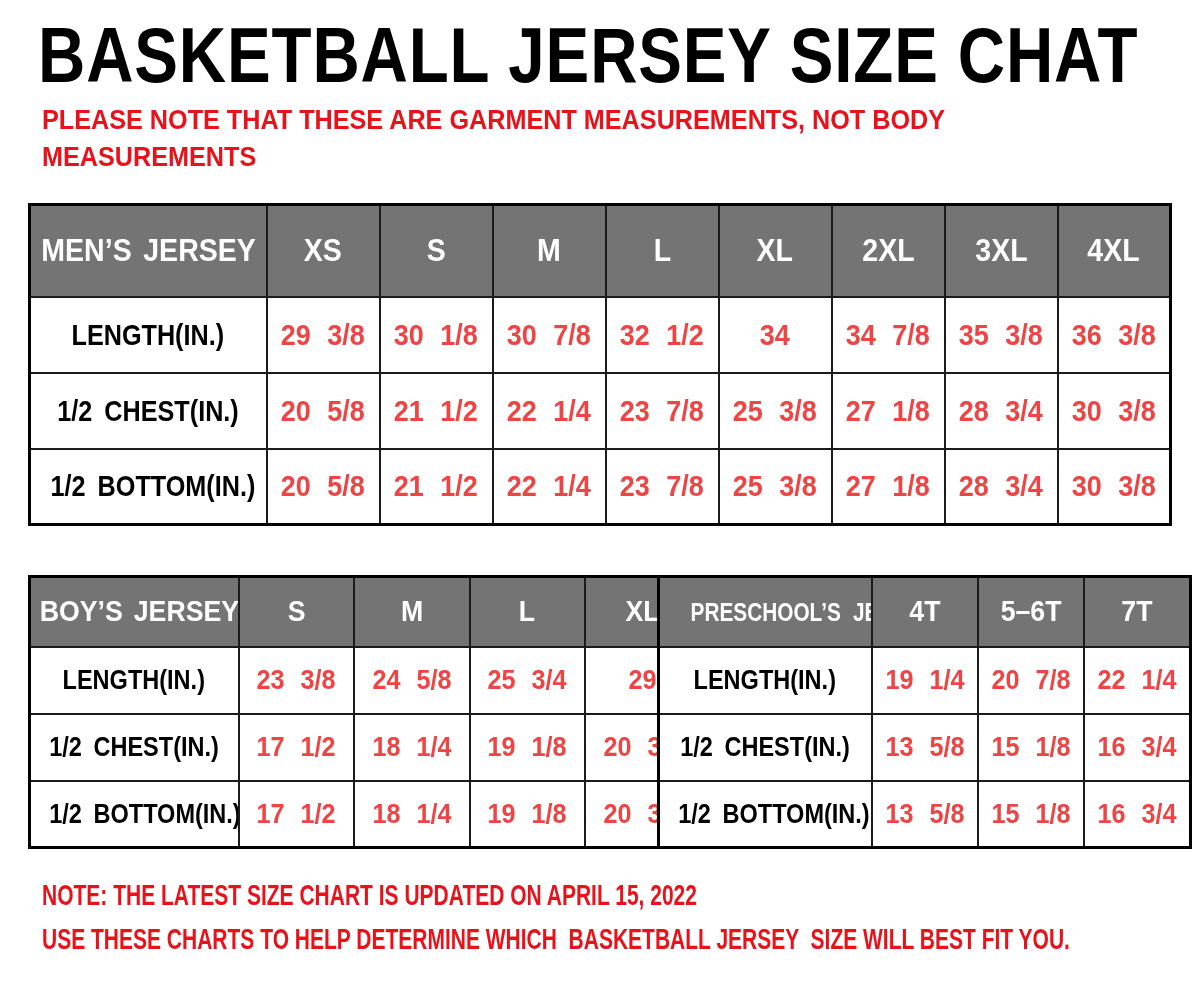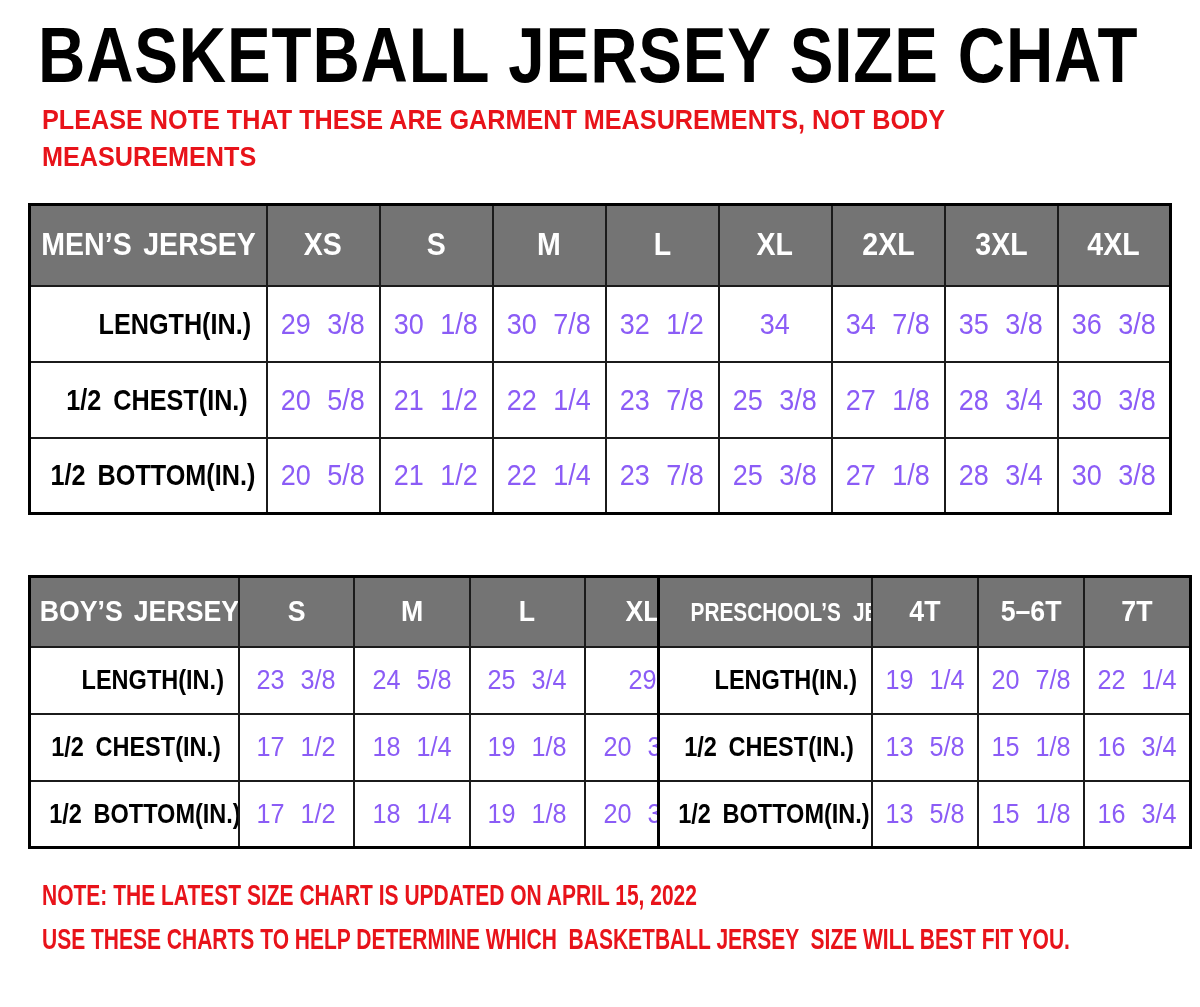--- a/index.html
+++ b/index.html
@@ -22,30 +22,30 @@
   .top-note{
     position:absolute;left:42px;top:101px;
     color:var(--note-red);font-size:28px;font-weight:bold;line-height:37px;
     transform:scaleX(0.9);transform-origin:left top;
   }
   .note-line{display:block;white-space:pre;}
 
   .tbl{position:absolute;border-collapse:collapse;table-layout:fixed;background:#fff;border:3px solid #000;}
   .tbl th,.tbl td{border:2px solid var(--border-dark);padding:0;text-align:center;vertical-align:middle;overflow:hidden;}
   .tbl th{background:var(--header-bg);color:var(--header-text);font-weight:bold;}
-  .tbl td.label{font-weight:bold;color:#000;text-align:right;}
-  .tbl td.value{color:#8b5cf6;font-weight:normal;}
+  .tbl td.label{font-weight:bold;color:#000;}
+  .tbl td.value{color:#ef4444;font-weight:bold;}
 
   .cell-text{display:inline-block;white-space:pre;transform:scaleX(0.9);}
   th .cell-text{transform:scaleX(0.92);word-spacing:4px;}
   td.label .cell-text{transform:scaleX(0.84);word-spacing:6px;}
   td.value .cell-text{transform:scaleX(0.9);word-spacing:10px;}
 
   .tbl-mens{left:28px;top:203px;width:1144px;}
-  .tbl-mens thead tr{height:81px;}
+  .tbl-mens thead tr{height:92px;}
   .tbl-mens tbody tr{height:76px;}
   .tbl-mens th{font-size:31px;}
   .tbl-mens td{font-size:30px;}
 
   .tbl-small thead tr{height:70px;}
   .tbl-small tbody tr{height:67px;}
   .tbl-small th{font-size:29px;}
   .tbl-small td{font-size:28px;}
 
   .tbl-boys{left:28px;top:575px;width:674px;}

